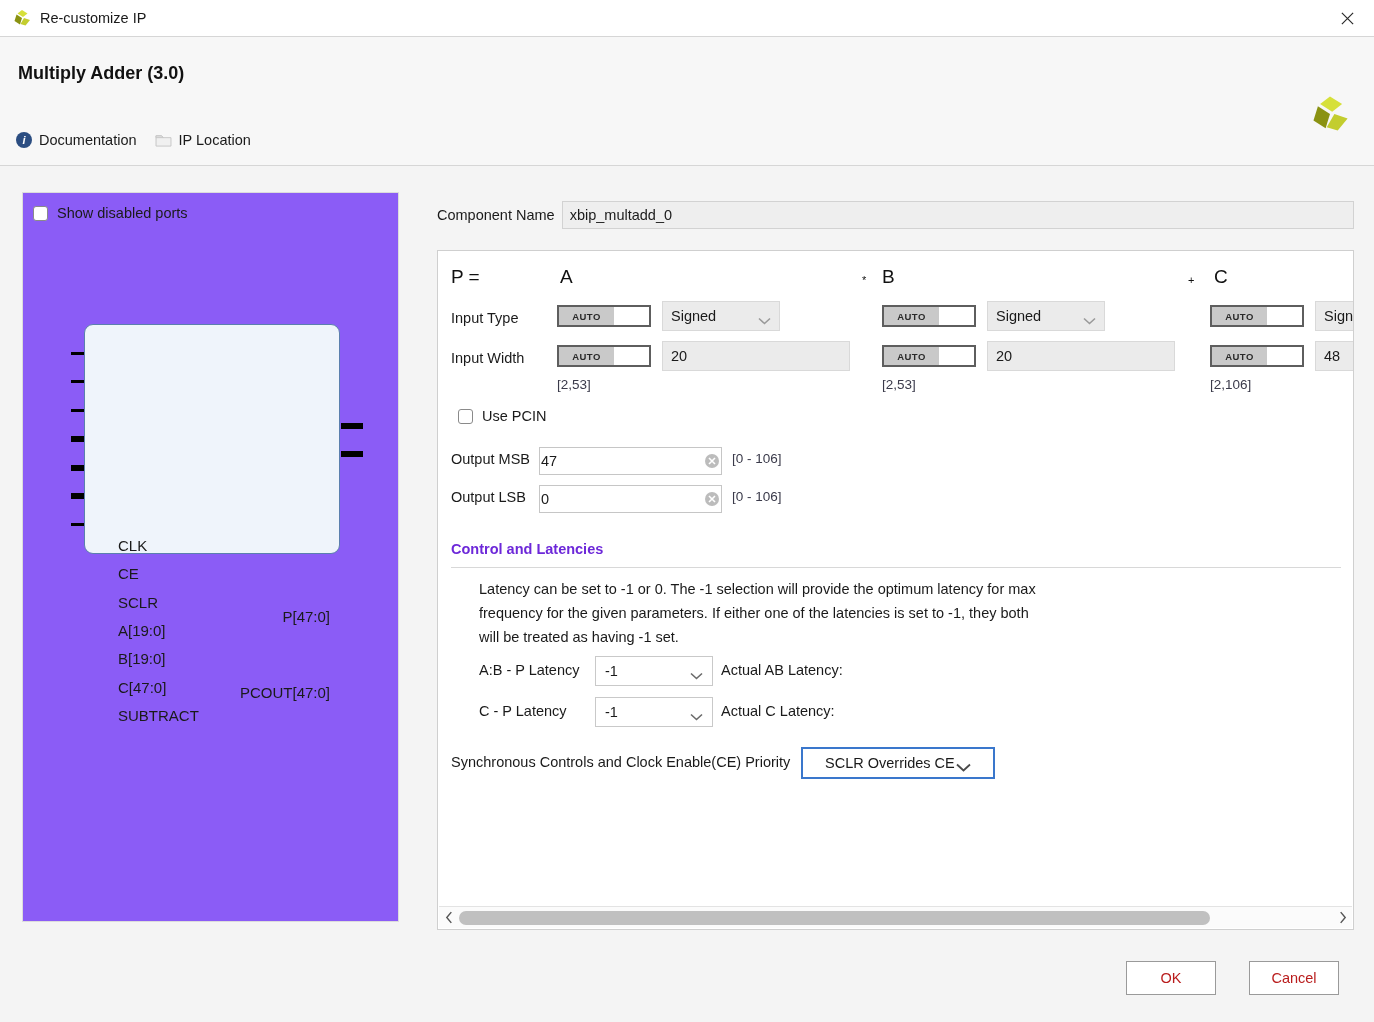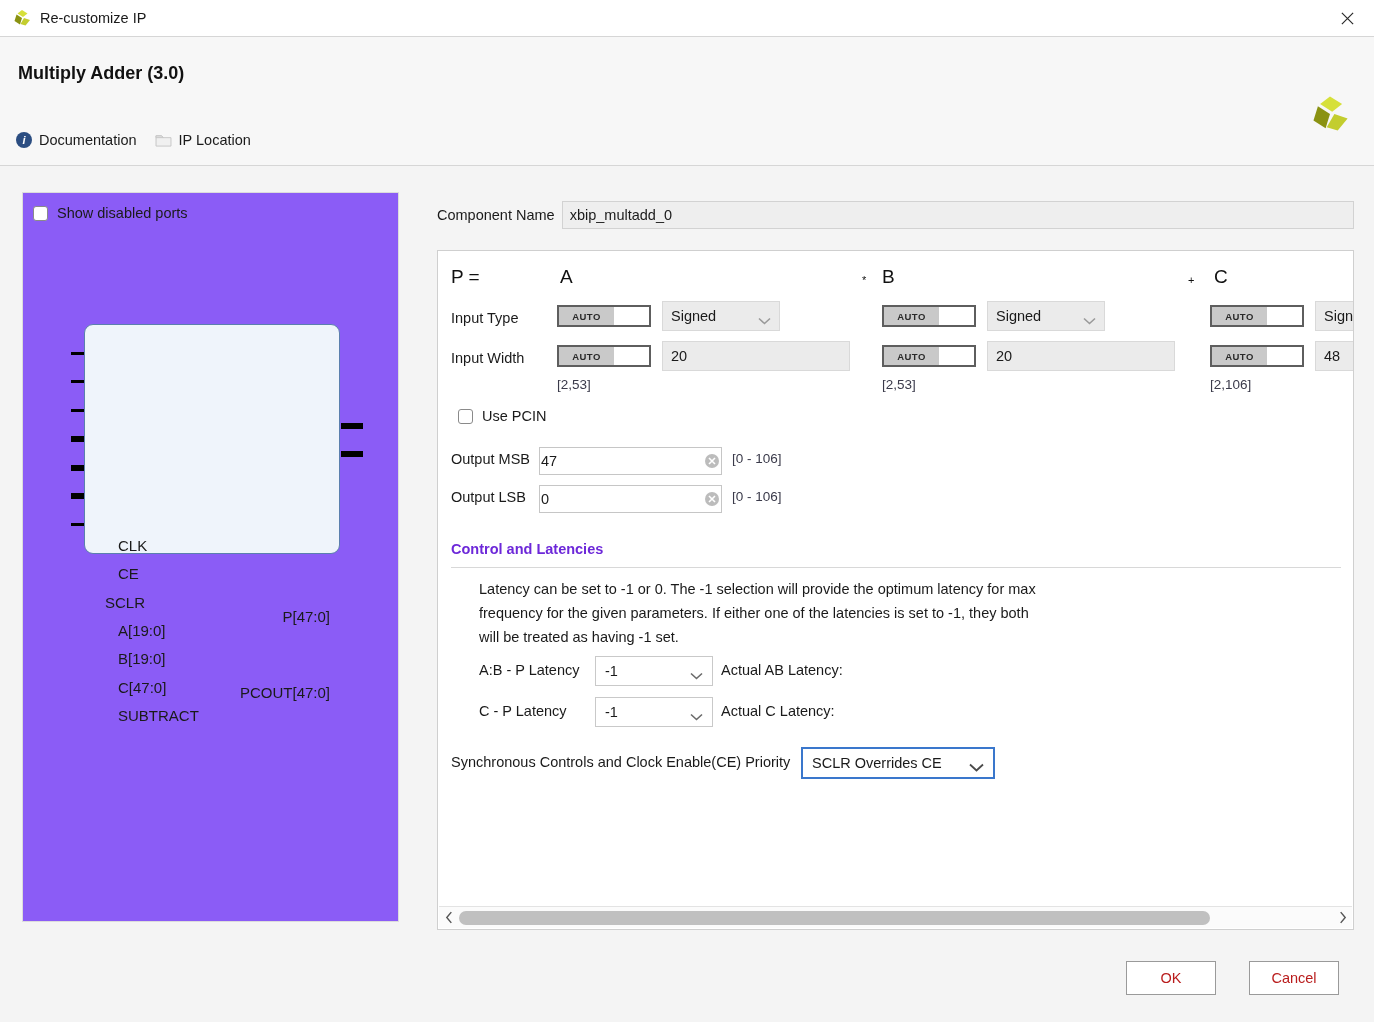--- a/index.html
+++ b/index.html
@@ -137,21 +137,21 @@
   .secrule{ position:absolute; height:1px; background:#d8d8d8;}
 
   .para{ position:absolute; font-size:14.5px; color:#1a1a1a; line-height:24px;}
 
   .selwhite{
     position:absolute; height:30px; background:#fff; border:1px solid #c9c9c9;
     display:flex; align-items:center; padding:0 9px; font-size:14.5px; cursor:pointer;
   }
   .selfocus{
     position:absolute; height:32px; background:#fff; border:2px solid #3a77cc;
-    display:flex; align-items:center; padding:0 9px; font-size:14.5px; cursor:pointer;
+    display:flex; align-items:center; padding:0 22px; font-size:14.5px; cursor:pointer;
   }
 
   
   .hsb{
     position:absolute; left:1px; bottom:1px; width:913px; height:22px;
     background:#fbfbfb; border-top:1px solid #e3e3e3;
     display:flex; align-items:center;
   }
   .sb-arrow{ width:20px;height:22px; display:flex;align-items:center;justify-content:center;
     cursor:pointer; flex:0 0 auto;}
@@ -230,21 +230,21 @@
   <div class="pin" style="left:48px; top:300px; width:22px; height:6px;"></div>
   <div class="pin thin" style="left:48px; top:330px; width:22px;"></div>
 
   <div class="pin" style="left:318px; top:230px; width:22px; height:6px;"></div>
   <div class="pin" style="left:318px; top:258px; width:22px; height:6px;"></div>
 
   <div class="symbol"></div>
 
   <div class="portlab" style="left:95px; top:344px;">CLK</div>
   <div class="portlab" style="left:95px; top:372px;">CE</div>
-  <div class="portlab" style="left:82px; top:401px;">SCLR</div>
+  <div class="portlab" style="left:95px; top:401px;">SCLR</div>
   <div class="portlab" style="left:95px; top:429px;">A[19:0]</div>
   <div class="portlab" style="left:95px; top:457px;">B[19:0]</div>
   <div class="portlab" style="left:95px; top:486px;">C[47:0]</div>
   <div class="portlab" style="left:95px; top:514px;">SUBTRACT</div>
 
   <div class="portlab" style="left:0; top:415px; width:307px; text-align:right;">P[47:0]</div>
   <div class="portlab" style="left:0; top:443px; width:307px; text-align:right;margin-top:48px;">PCOUT[47:0]</div>
 </div>
 
 <div class="rightwrap">

